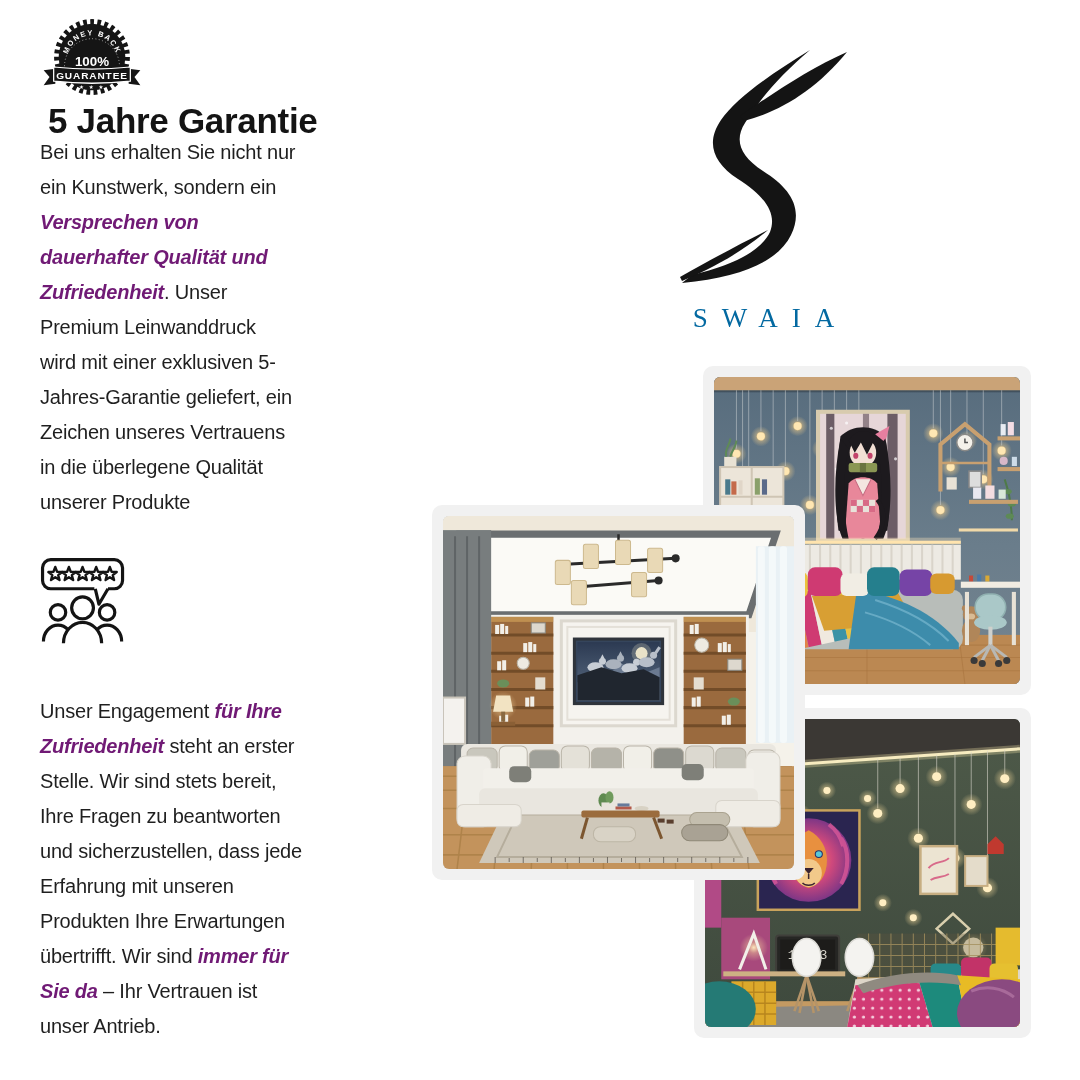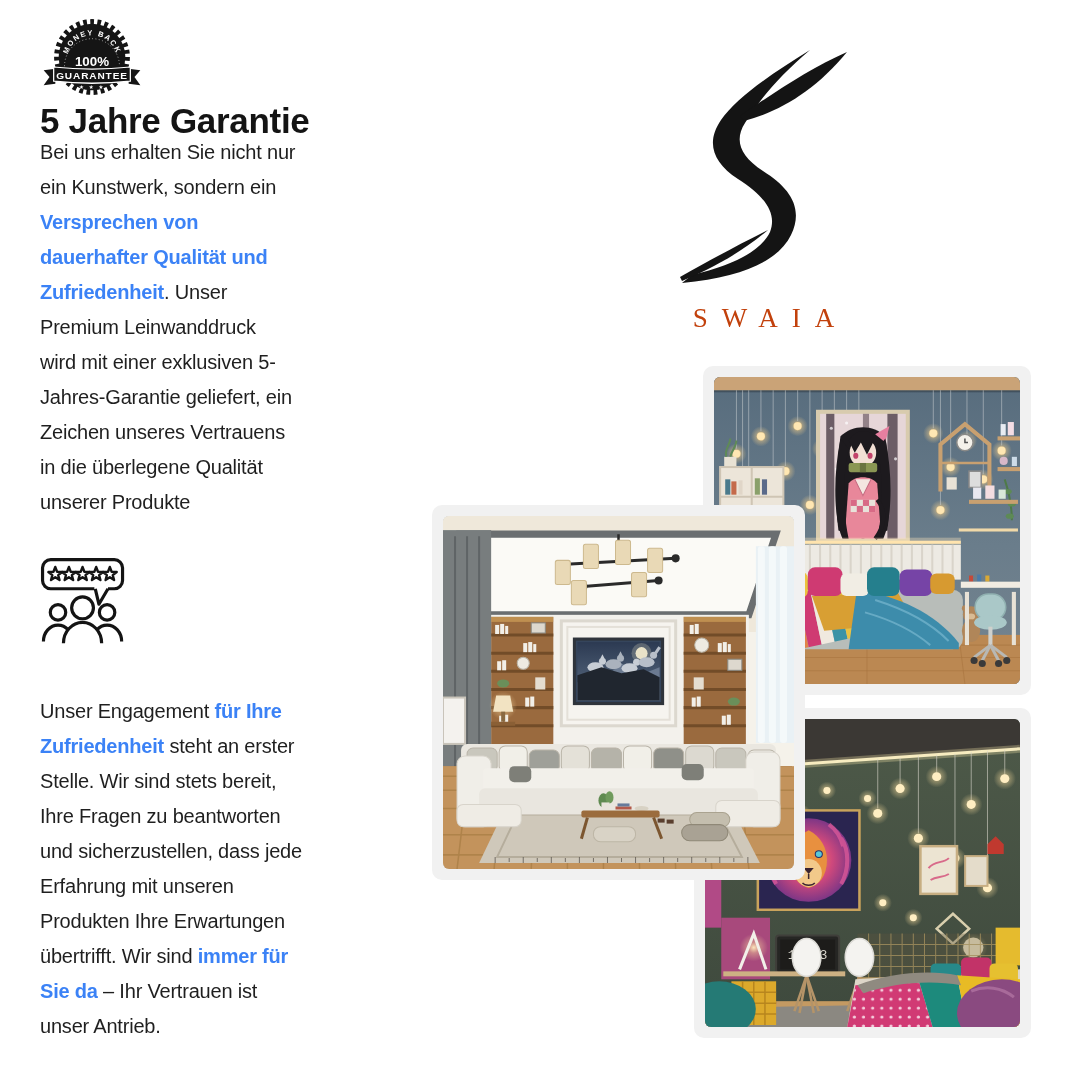--- a/index.html
+++ b/index.html
@@ -1,26 +1,26 @@
 <!DOCTYPE html>
 <html><head>
 <meta charset="utf-8">
 <style>
   html,body{margin:0;padding:0;background:#ffffff;}
   #canvas{position:relative;width:1080px;height:1080px;background:#ffffff;overflow:hidden;
           font-family:"Liberation Sans","DejaVu Sans",sans-serif;color:#1d1d1d;}
   .abs{position:absolute;}
   .h{font-weight:700;color:#141414;font-size:35px;letter-spacing:-0.3px;line-height:1.1;}
   .p{font-size:20px;line-height:35px;letter-spacing:-0.2px;color:#1f1f1f;}
-  .p .b{font-weight:700;color:#3b82f6;}
+  .p .b{font-weight:700;color:#701a75;font-style:italic;}
   .card{position:absolute;background:#f1f1f1;border-radius:10px;padding:11px;box-sizing:border-box;}
   .photo{width:100%;height:100%;border-radius:6px;overflow:hidden;position:relative;background:#9aa3a8;}
   .scene{width:100%;height:100%;display:block;}
   .brandword{font-family:"Liberation Serif","DejaVu Serif",serif;font-size:27px;letter-spacing:14px;
-             color:#c2410c;text-align:center;text-indent:14px;}
+             color:#0369a1;text-align:center;text-indent:14px;}
 </style>
 </head>
 <body>
 
 <div id="canvas">
 
   <svg class="abs" style="left:42px;top:14px;" width="100" height="96" viewBox="0 0 120 104">
     <circle cx="60" cy="46" r="42" fill="none" stroke="#151515" stroke-width="7" stroke-dasharray="4.5 4"></circle>
     <circle cx="60" cy="46" r="40" fill="#151515"></circle>
     <path id="b-arc" d="M 30,50 A 30,30 0 0 1 90,50" fill="none"></path>
@@ -29,21 +29,21 @@
       <textPath href="#b-arc" startOffset="50%" text-anchor="middle">MONEY BACK</textPath>
     </text>
     <text x="60" y="57" text-anchor="middle" font-size="16" font-weight="700" fill="#ffffff">100%</text>
     <polygon points="2,62 16,60 16,78 2,80 9,70" fill="#151515"></polygon>
     <polygon points="118,62 104,60 104,78 118,80 111,70" fill="#151515"></polygon>
     <path d="M14,58 Q60,63 106,58 L106,75 Q60,80 14,75 Z" fill="#151515" stroke="#ffffff" stroke-width="1.5"></path>
     <text x="60" y="72" text-anchor="middle" font-size="11.5" font-weight="700" fill="#ffffff" letter-spacing="1" textLength="86" lengthAdjust="spacingAndGlyphs">GUARANTEE</text>
     <text x="60" y="84" text-anchor="middle" font-size="6.5" fill="#ffffff" letter-spacing="2">★ ★ ★</text>
   </svg>
 
-  <div class="abs h" style="left:40px;top:102px;width:420px;">5 Jahre Garantie</div>
+  <div class="abs h" style="left:48px;top:102px;width:420px;">5 Jahre Garantie</div>
   <div class="abs p" style="left:40px;top:135px;width:430px;"><span>Bei uns erhalten Sie nicht nur</span><br><span>ein Kunstwerk, sondern ein</span><br><span class="b">Versprechen von</span><br><span class="b">dauerhafter Qualität und</span><br><span class="b">Zufriedenheit</span><span>. Unser</span><br><span>Premium Leinwanddruck</span><br><span>wird mit einer exklusiven 5-</span><br><span>Jahres-Garantie geliefert, ein</span><br><span>Zeichen unseres Vertrauens</span><br><span>in die überlegene Qualität</span><br><span>unserer Produkte</span></div>
 
   <svg class="abs" style="left:38px;top:554px;" width="100" height="95" viewBox="0 0 110 100">
     <defs>
       <path id="st" d="M0,-8 L2,-2.75 L7.61,-2.47 L3.23,1.05 L4.7,6.47 L0,3.4 L-4.7,6.47 L-3.23,1.05 L-7.61,-2.47 L-2,-2.75 Z"></path>
     </defs>
     <g stroke="#141414" stroke-width="3.5" fill="#ffffff" stroke-linejoin="round">
       <rect x="5" y="4" width="88" height="32" rx="9"></rect>
       <g fill="none" stroke-width="2.6">
         <use href="#st" x="19" y="20"></use>

